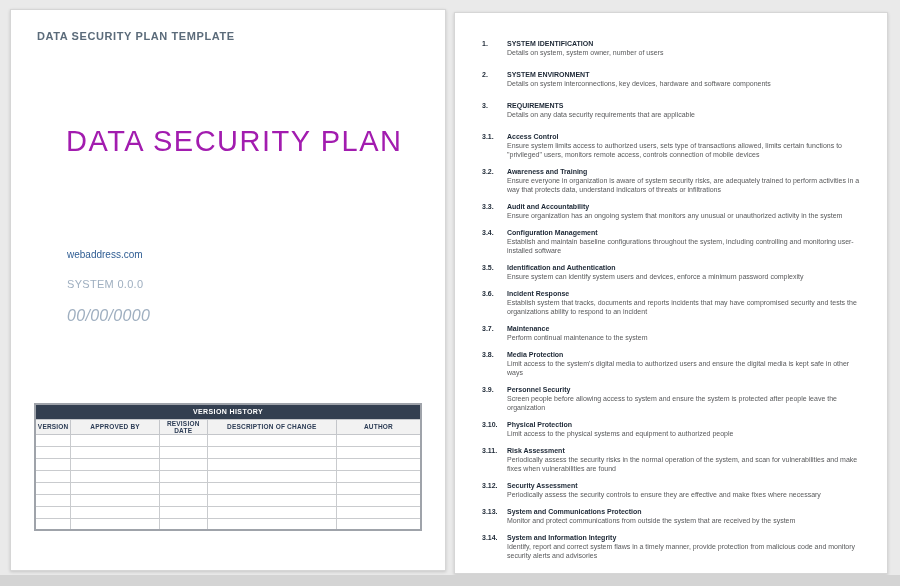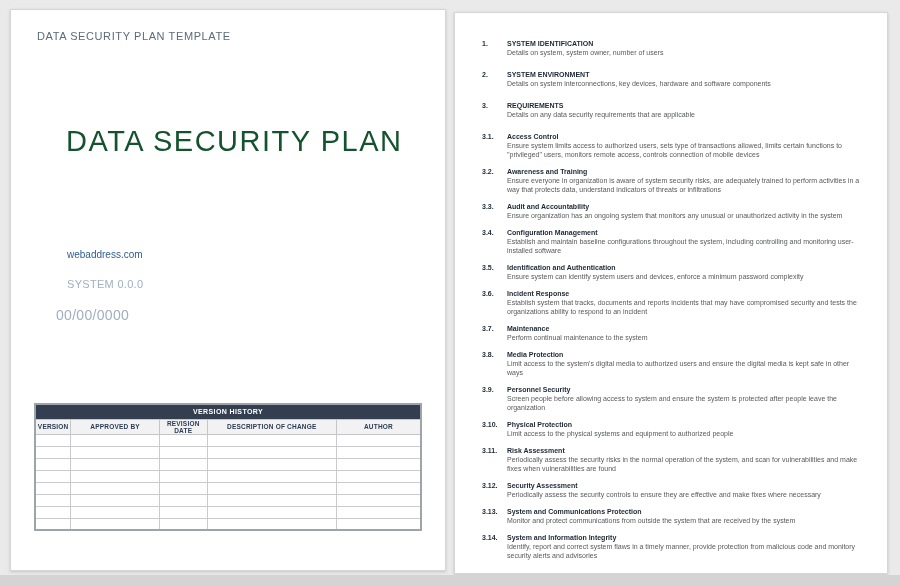--- a/index.html
+++ b/index.html
@@ -19,43 +19,43 @@
     background:#ffffff;
     border:1px solid #d6d6d6;
     box-shadow:0 1px 3px rgba(0,0,0,0.16);
   }
   #page1 { left:10px;  top:9px;  width:436px; height:562px; }
   #page2 { left:454px; top:12px; width:434px; height:562px; }
 
   
   .p1-header {
     position:absolute; left:26px; top:20px;
-    font-size:11px; font-weight:normal; letter-spacing:0.6px;
+    font-size:11px; font-weight:bold; letter-spacing:0.6px;
     color:#5b6b7a;
   }
   .p1-title {
     position:absolute; left:55px; top:115px;
     font-size:29px; font-weight:400; letter-spacing:1.5px;
-    color:#14532d;
+    color:#a21caf;
   }
   .company-block {
     position:absolute; left:56px; top:178px;
     color:#2f5d93; font-size:11px; line-height:14px;
   }
   .website {
     position:absolute; left:56px; top:239px;
     color:#2f5d93; font-size:10px;
   }
   .version-line {
     position:absolute; left:56px; top:268px;
     color:#9fafc0; font-size:11px; letter-spacing:0.3px;
   }
   .date-line {
-    position:absolute; left:45px; top:297px;
-    color:#9fafc0; font-size:14px; letter-spacing:0.3px;
+    position:absolute; left:56px; top:297px;
+    color:#9fafc0; font-size:16px; letter-spacing:0.3px;font-style:italic;
   }
   .vh-table {
     position:absolute; left:23px; top:393px; width:388px;
     border-collapse:collapse; table-layout:fixed;
     border:2px solid #9fa3aa;
   }
   .vh-title-cell {
     background:#333f50; color:#ffffff;
     font-size:7px; font-weight:bold; letter-spacing:0.4px;
     height:15px; text-align:center;

